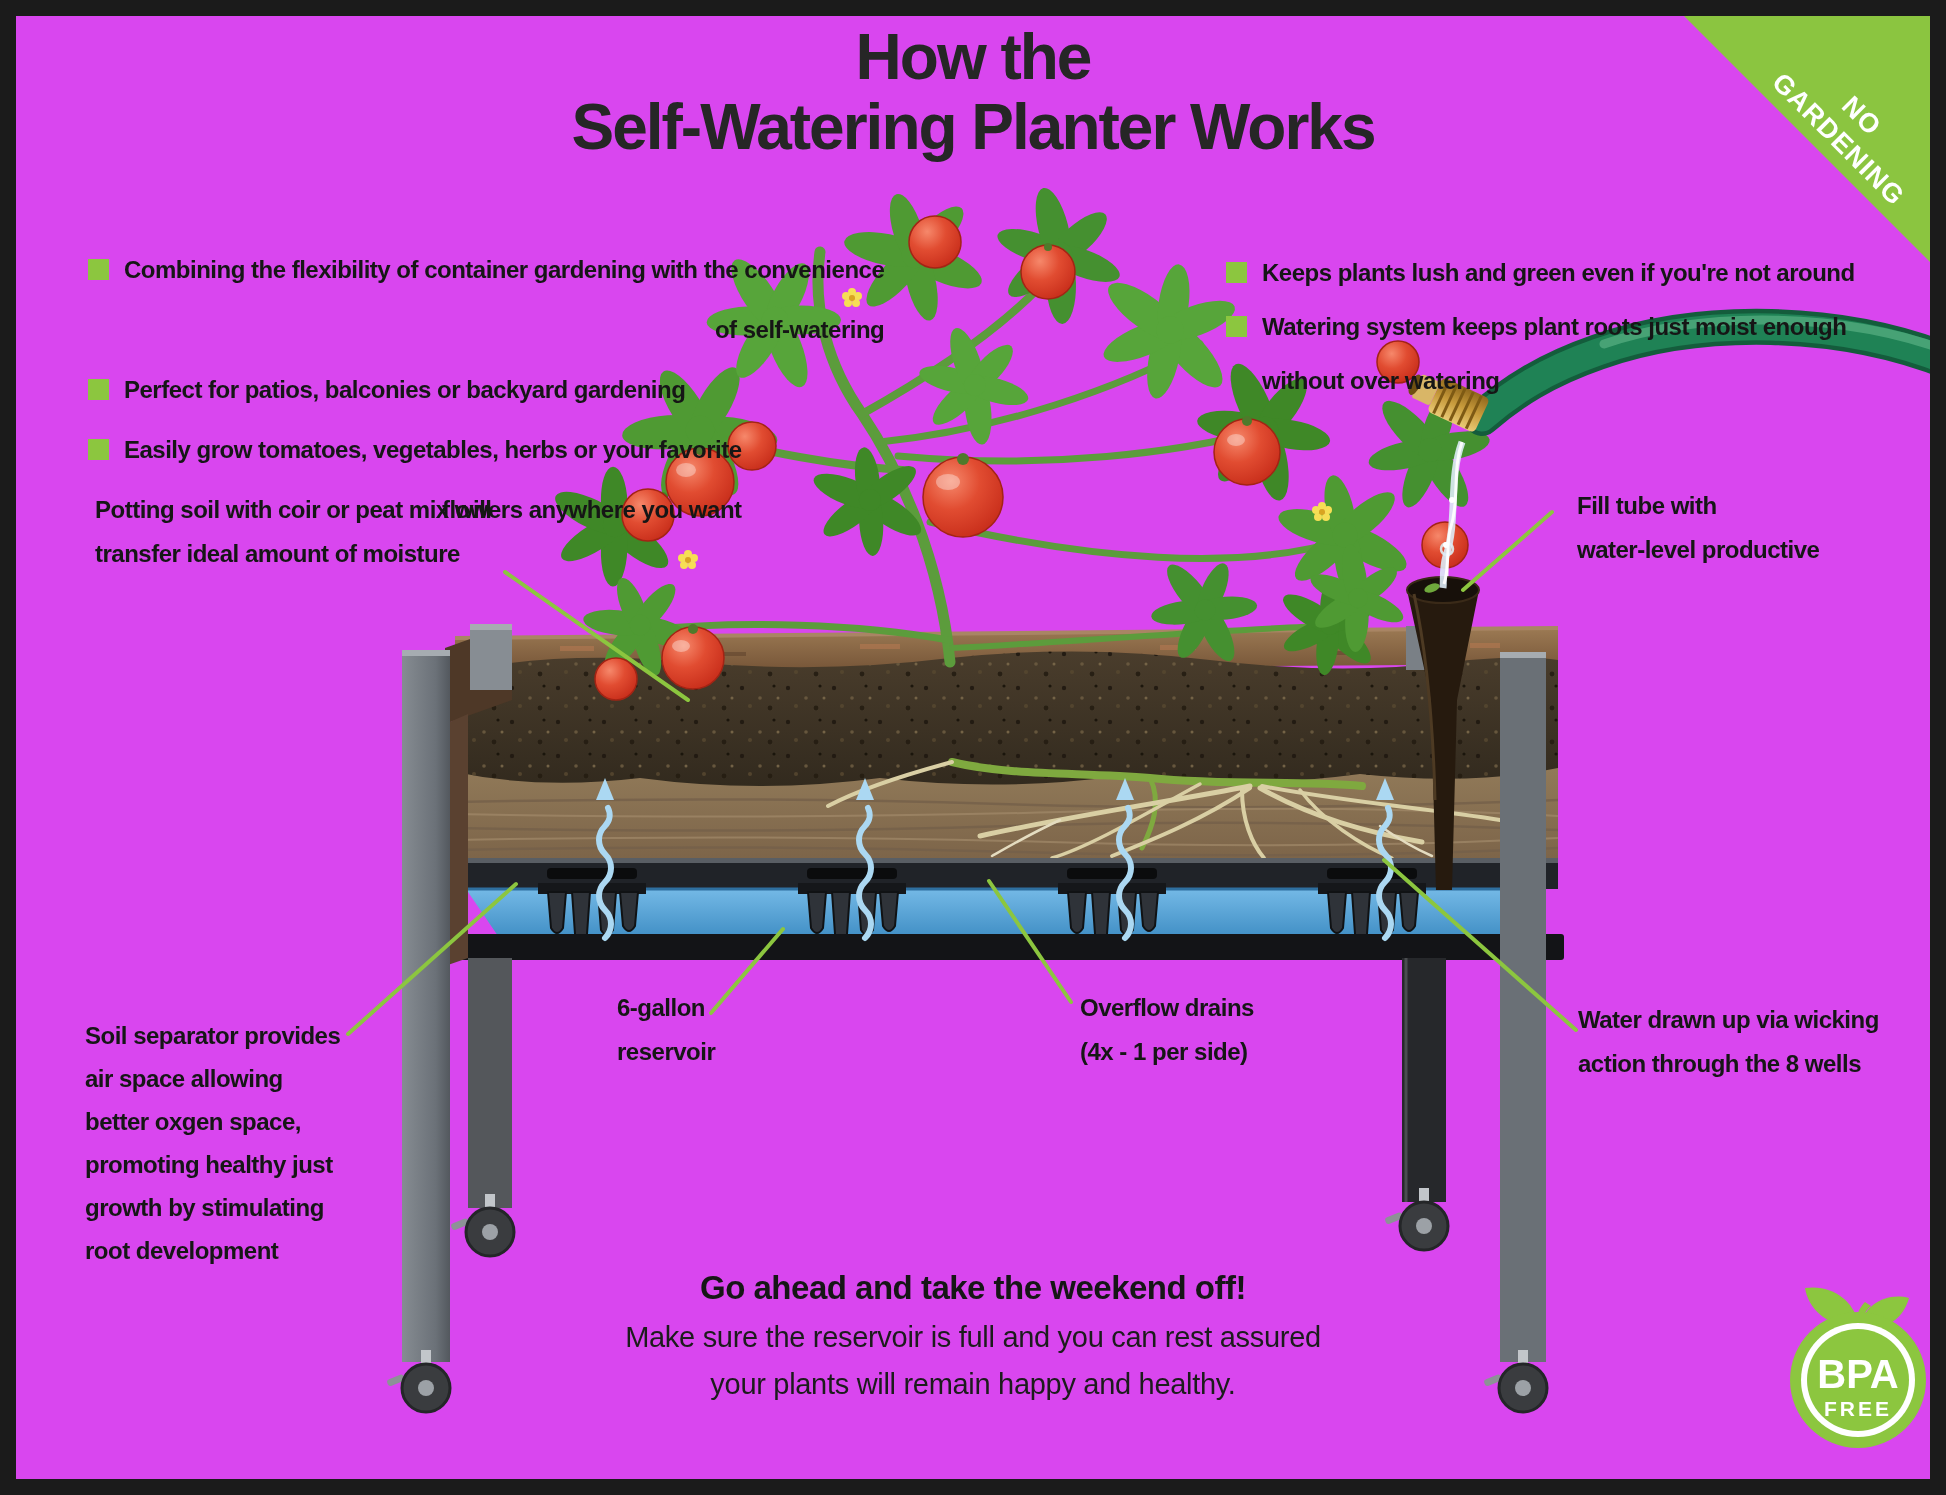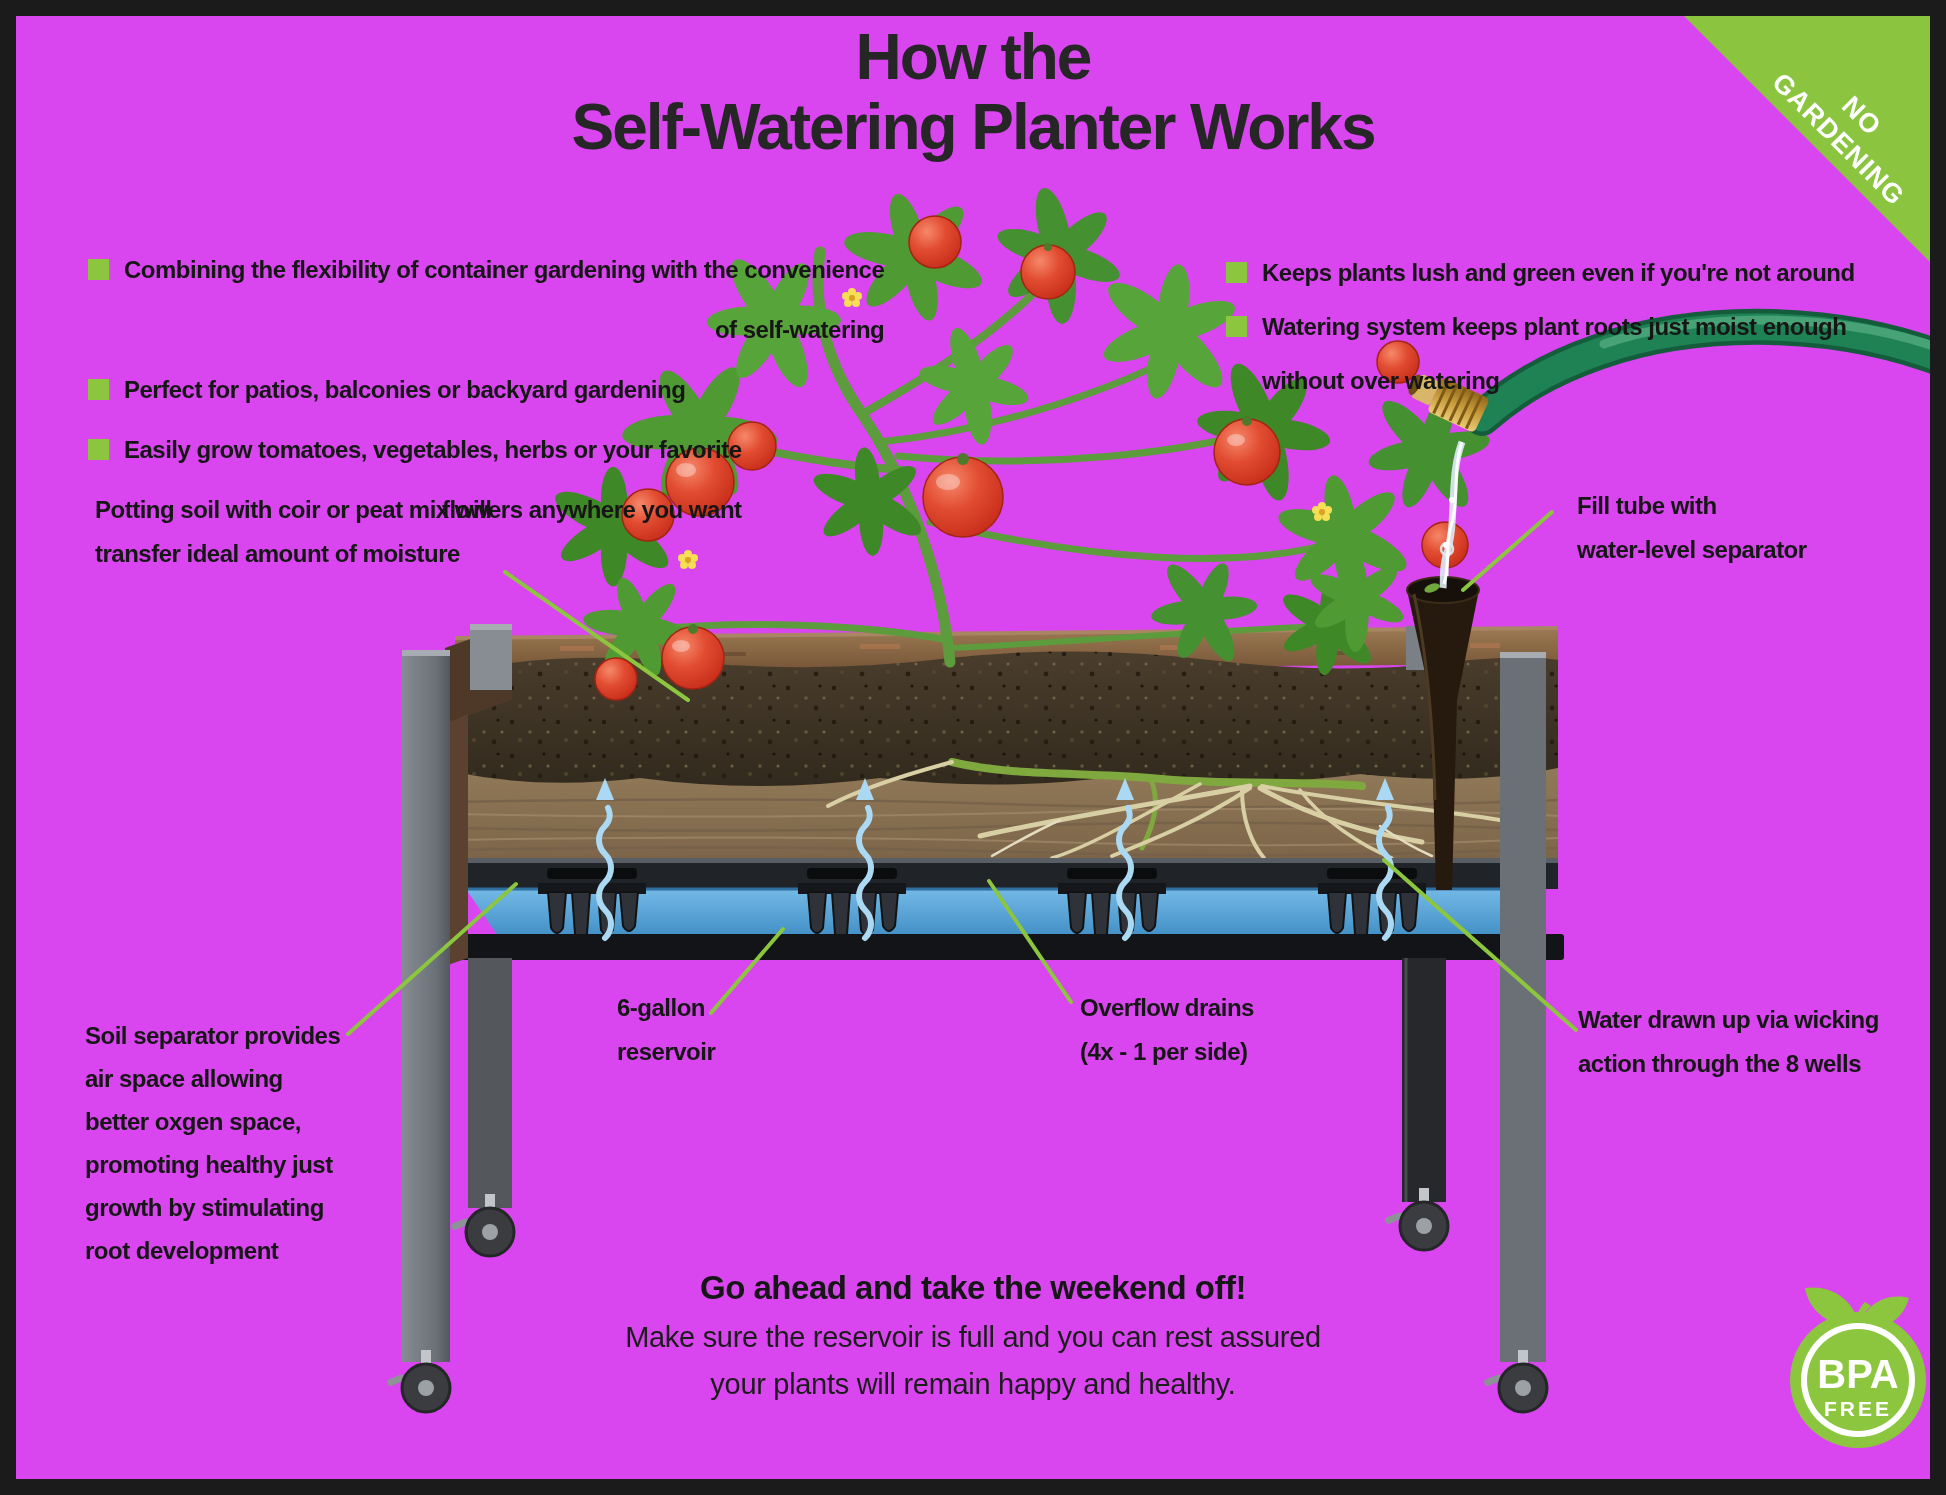--- a/index.html
+++ b/index.html
@@ -371,21 +371,21 @@
       </div>
     </li>
   </ul>
 
   <div class="lbl lbl-potting">
     <div class="line">Potting soil with coir or peat mix will</div>
     <div class="line">transfer ideal amount of moisture</div>
   </div>
   <div class="lbl lbl-filltube">
     <div class="line">Fill tube with</div>
-    <div class="line">water-level separator</div>
+    <div class="line">water-level productive</div>
   </div>
   <div class="lbl lbl-soilsep">
     <div class="line">Soil separator provides</div>
     <div class="line">air  space allowing</div>
     <div class="line">better oxgen space,</div>
     <div class="line">promoting healthy just</div>
     <div class="line">growth by stimulating</div>
     <div class="line">root development</div>
   </div>
   <div class="lbl lbl-reservoir">

